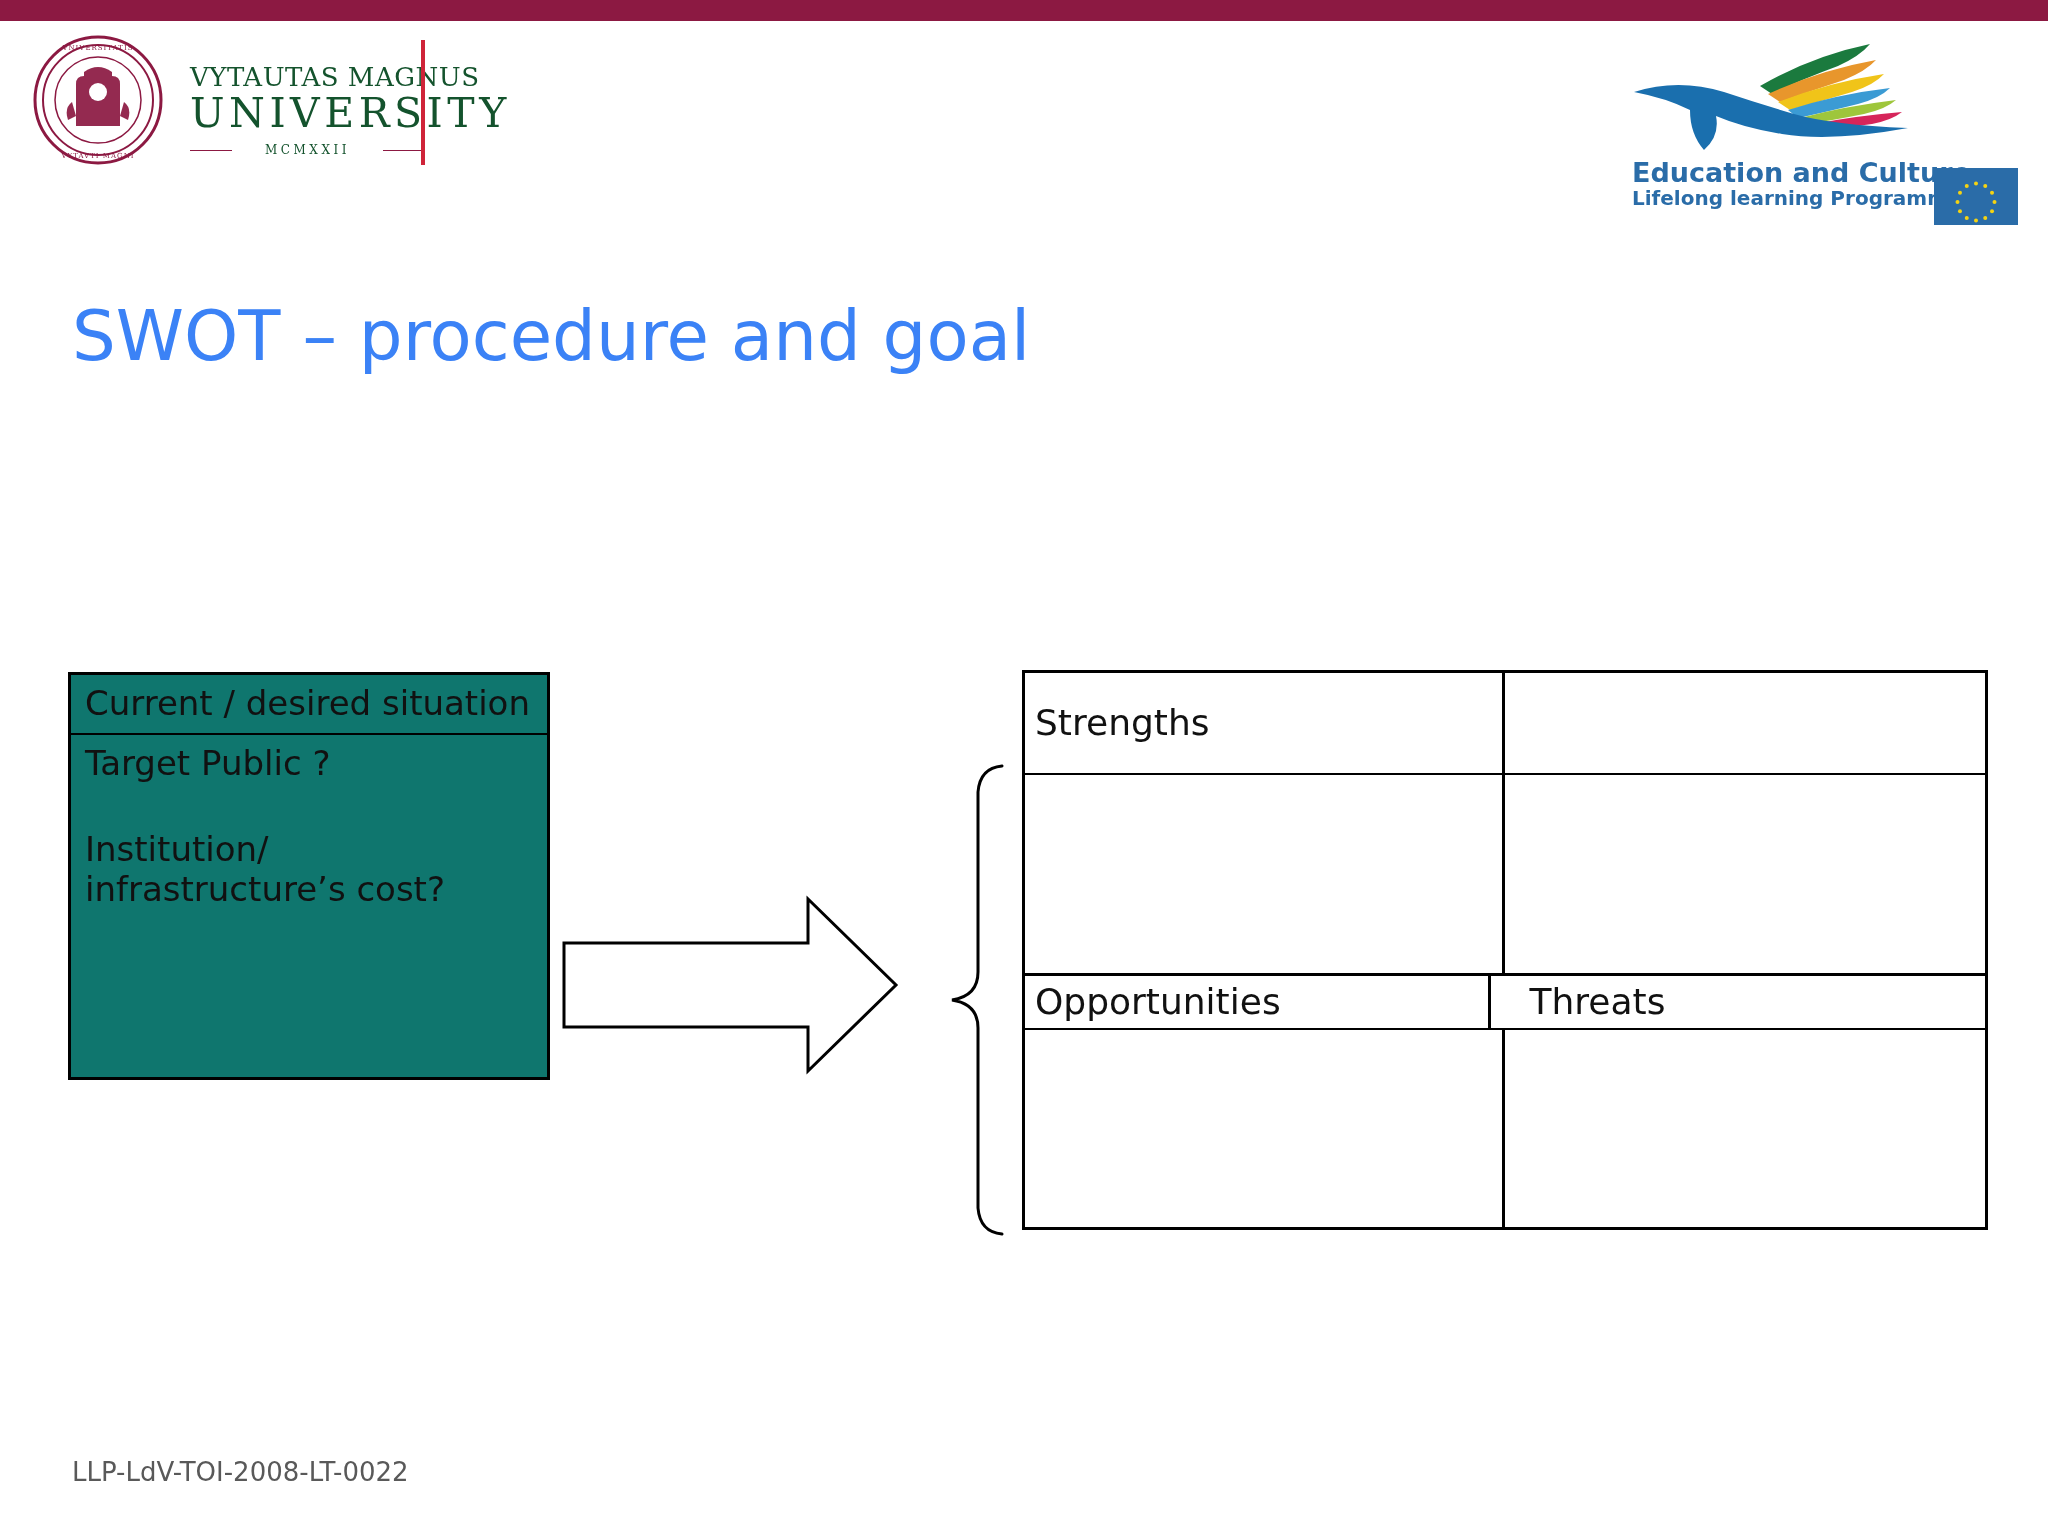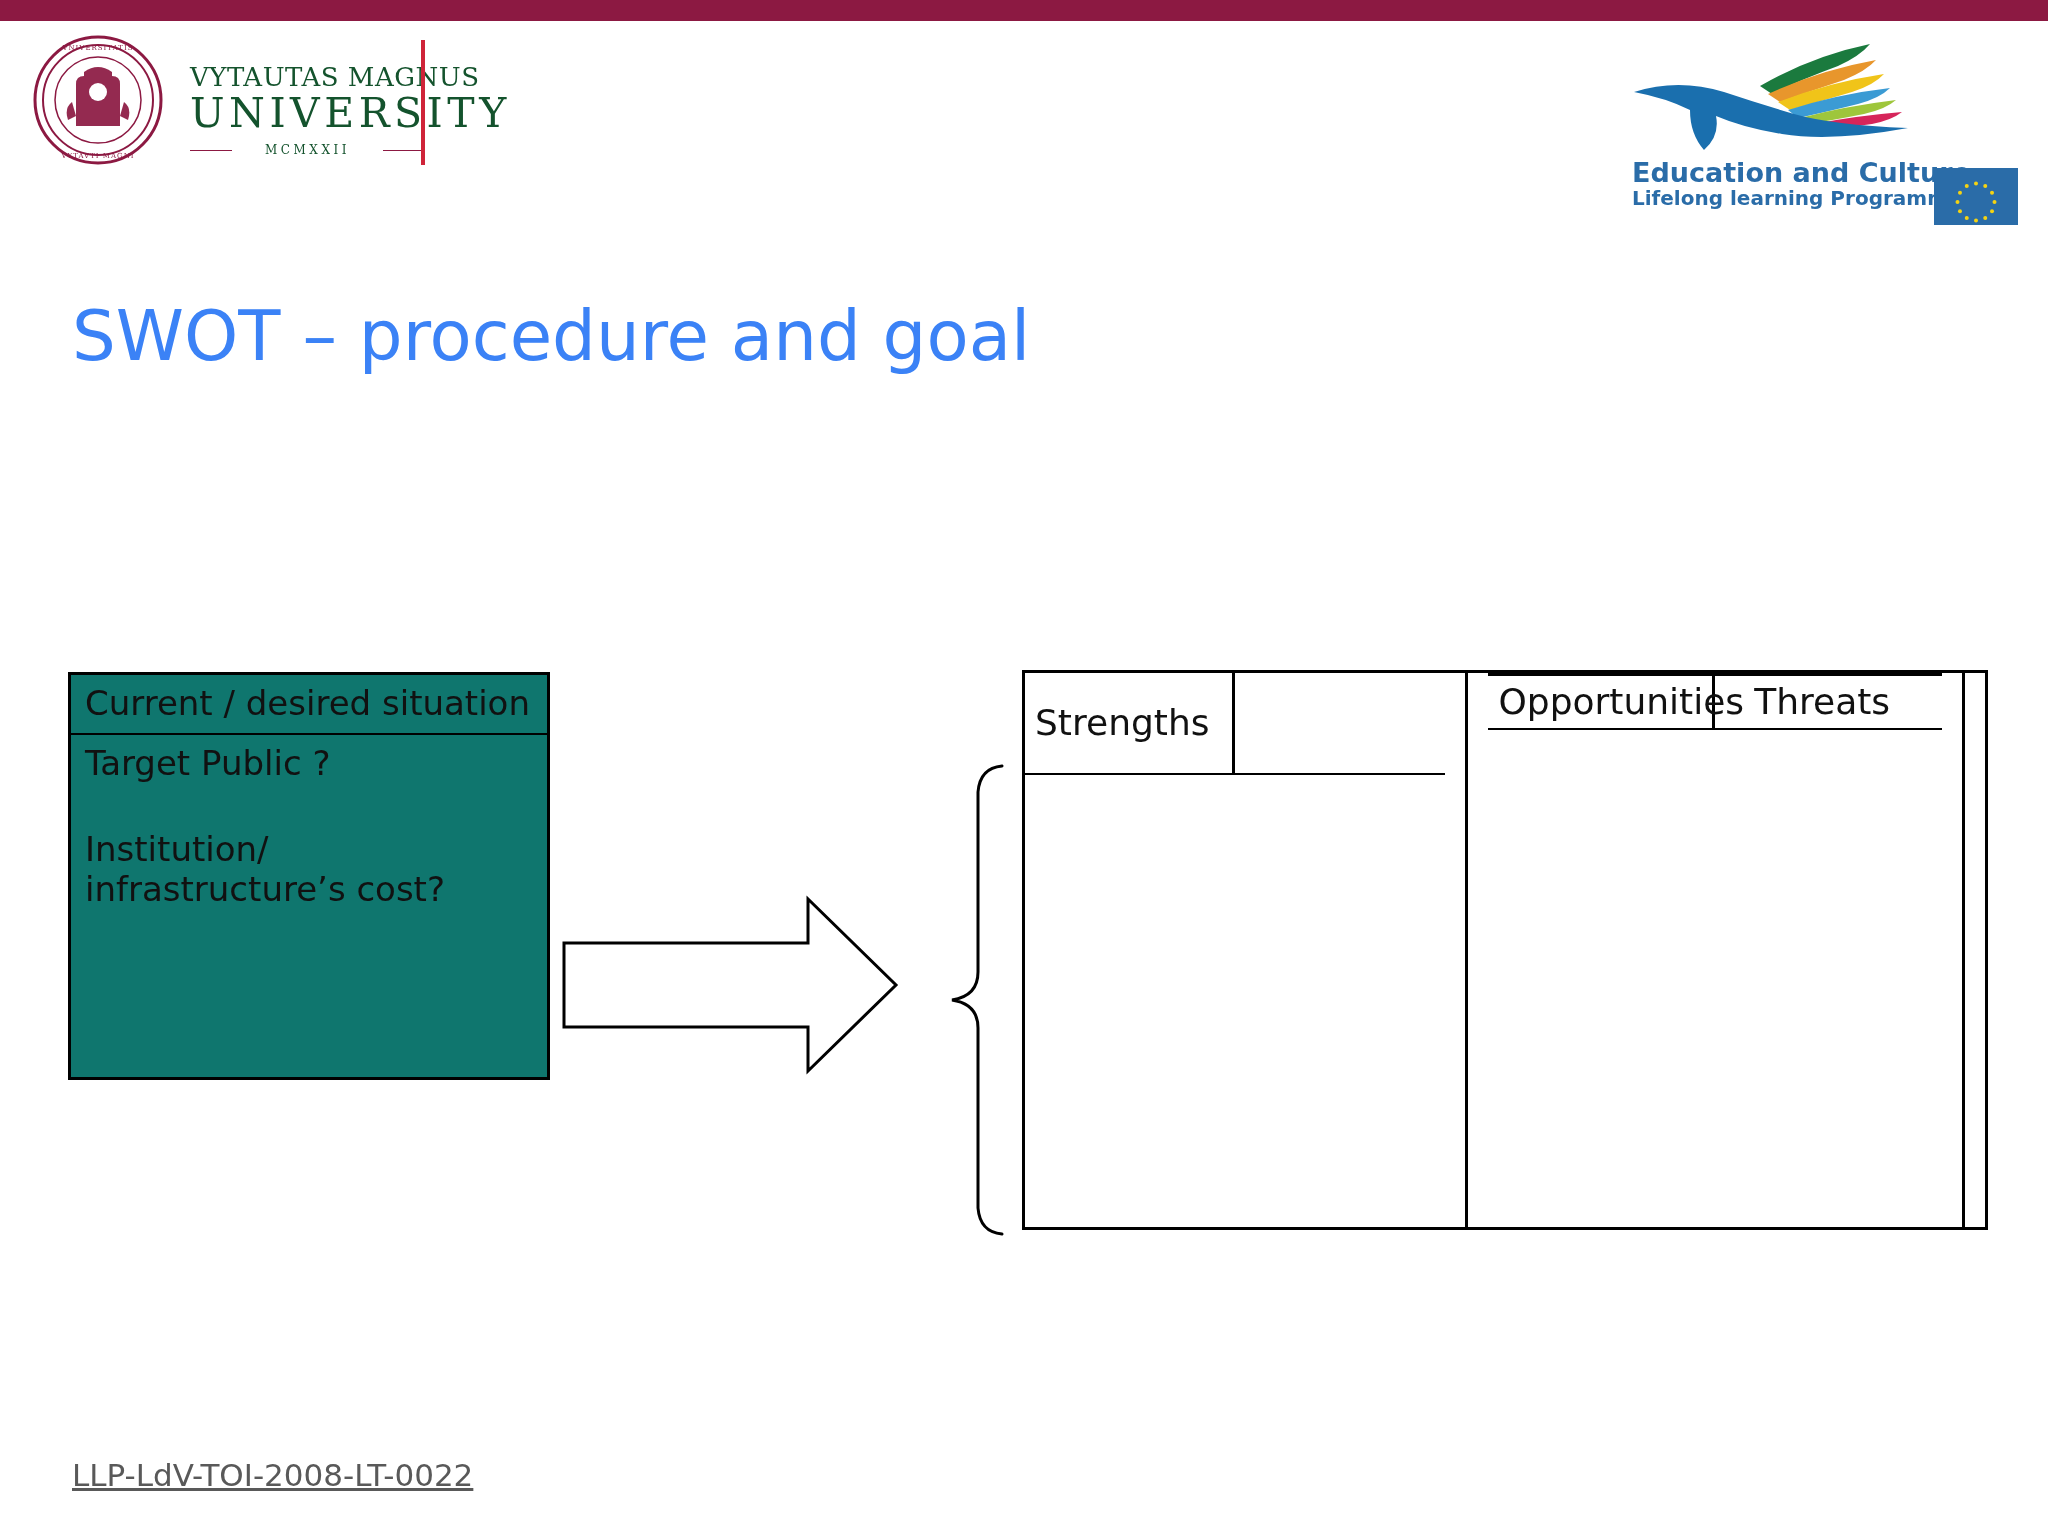--- a/index.html
+++ b/index.html
@@ -199,21 +199,21 @@
   .swot-table {
     position: absolute;
     left: 1022px;
     top: 670px;
     width: 966px;
     height: 560px;
     border: 3px solid #000000;
     box-sizing: border-box;
     background: #ffffff;
     display: flex;
-    flex-direction: row;
+    flex-direction: column;
   }
   .swot-row {
     display: flex;
     width: 100%;
   }
   .swot-row.head-row { height: 100px; }
   .swot-row.body-row { flex: 1; }
   .swot-row.head-row.oppo { height: 52px; }
   .swot-row.head-row.top  { border-bottom: 2px solid #000000; }
   .swot-row.head-row.oppo { border-top: 3px solid #000000; border-bottom: 2px solid #000000; gap: 29px; }
@@ -230,24 +230,23 @@
     color: #111111;
     line-height: 1;
     white-space: nowrap;
   }
 
   
   .footer {
     position: absolute;
     left: 72px;
     top: 1457px;
-    font-size: 31px;
+    font-size: 26px;
     color: #595959;
     white-space: nowrap;
-    text-decoration: underline;
   }
 </style>
 </head>
 <body>
 
 <div class="top-bar"></div>
 
 <div class="vmu-logo">
   <svg class="vmu-seal" viewBox="0 0 136 136">
     <circle cx="68" cy="68" r="63" fill="none" stroke="#8c1942" stroke-width="3"></circle>

